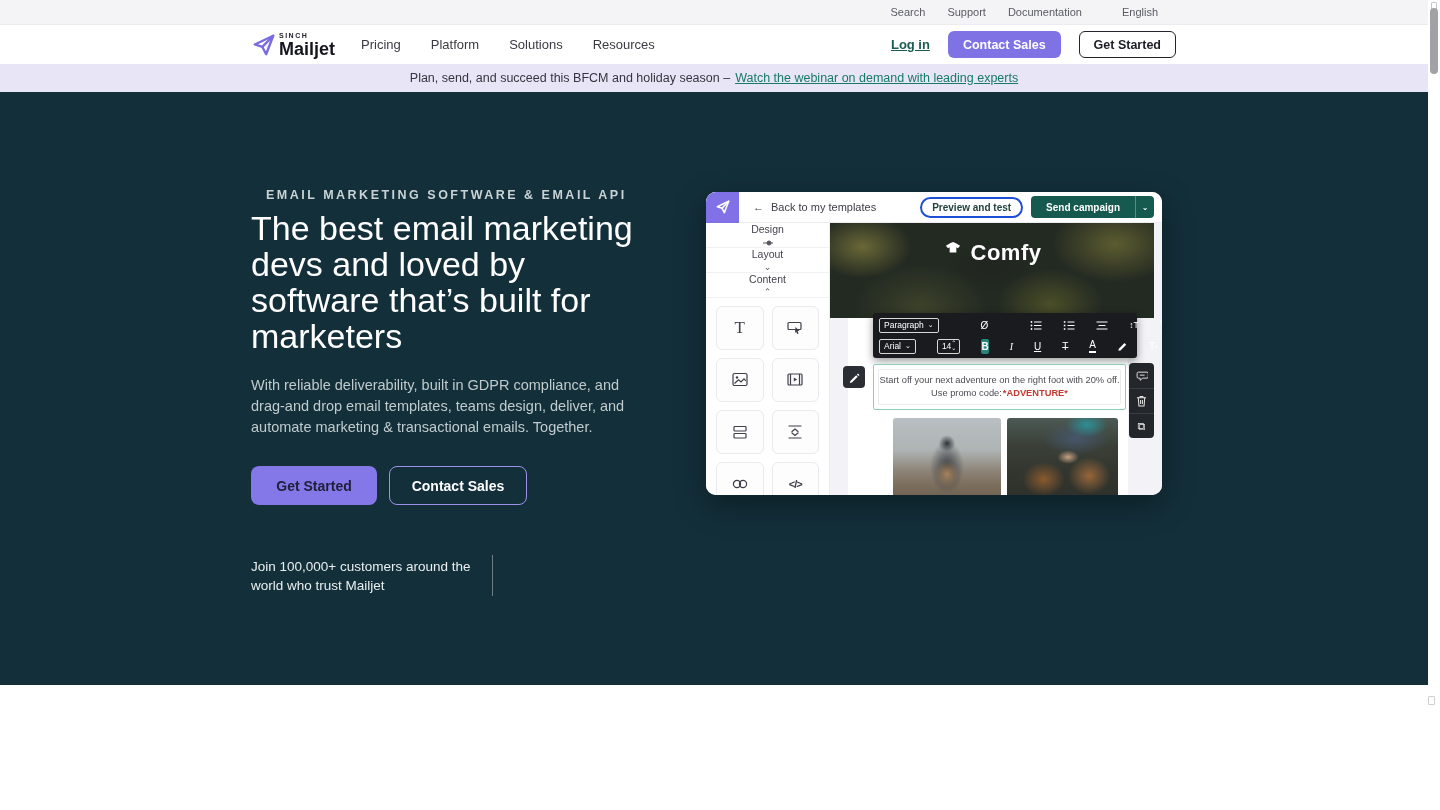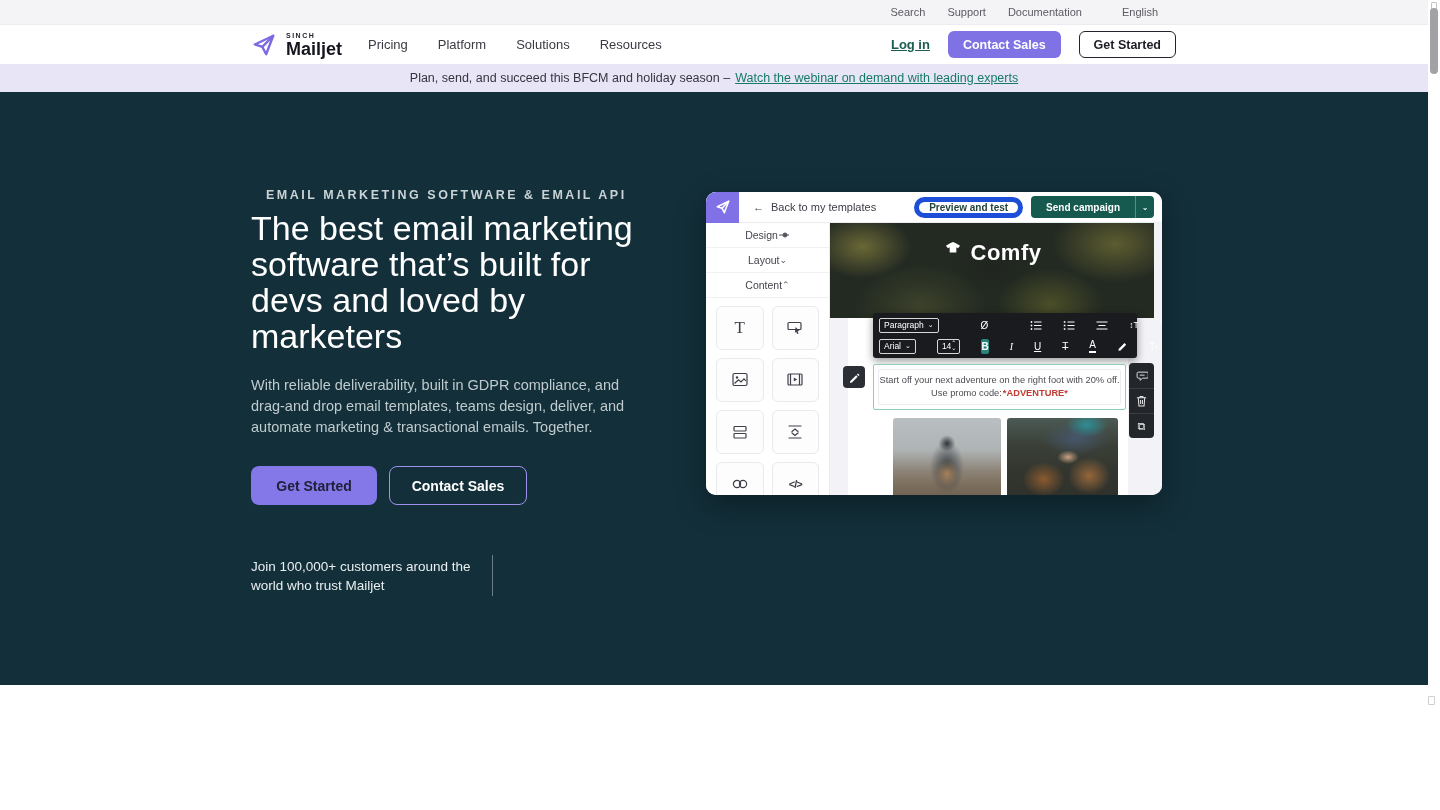--- a/index.html
+++ b/index.html
@@ -9,21 +9,21 @@
   .abs{position:absolute;}
 
   
   .utility{top:0;left:0;width:1428px;height:25px;background:#f4f4f7;border-bottom:1px solid #ebebf0;
            display:flex;align-items:center;justify-content:flex-end;padding-right:270px;gap:22px;}
   .utility a{font-size:11px;color:#5a5a64;text-decoration:none;cursor:pointer;}
   .utility .lang{margin-left:18px;}
 
   
   .nav{top:25px;left:0;width:1428px;height:39px;background:#fff;display:flex;align-items:center;padding-left:251px;}
-  .brand{display:flex;align-items:flex-end;gap:9px;cursor:pointer;}
+  .brand{display:flex;align-items:flex-end;gap:2px;cursor:pointer;}
   .brand-text{display:flex;flex-direction:column;line-height:1;}
   .brand-sinch{font-size:7px;font-weight:700;letter-spacing:1.5px;color:#23232e;}
   .brand-name{font-size:18px;font-weight:700;color:#15151f;margin-top:1px;}
   .nav-links{display:flex;gap:30px;margin-left:26px;}
   .nav-links a{font-size:13px;color:#3a3a44;text-decoration:none;cursor:pointer;}
   .nav-right{margin-left:auto;display:flex;align-items:center;gap:18px;padding-right:252px;}
   .login{font-size:13px;font-weight:600;color:#1c5b52;text-decoration:underline;cursor:pointer;padding-left:44px;}
   .btn-contact{height:27px;padding:0 15px;border-radius:6px;background:#7f72e4;color:#fff;font-size:12.5px;
                font-weight:600;border:none;cursor:pointer;}
   .btn-getstarted{height:27px;padding:0 14px;border-radius:6px;background:#fff;color:#1d1d28;font-size:12.5px;
@@ -47,32 +47,32 @@
   .social-proof{left:251px;top:465px;color:#e8eff0;font-size:13.5px;line-height:19px;font-weight:500;}
   .proof-divider{left:492px;top:463px;width:1px;height:41px;background:#6b7e85;}
 
   
   .editor{left:706px;top:100px;width:456px;height:303px;border-radius:10px;background:#fff;overflow:hidden;
           box-shadow:0 10px 30px rgba(0,0,0,.35);}
   .ed-topbar{height:31px;display:flex;align-items:center;border-bottom:1px solid #ececf0;background:#fff;}
   .ed-logo{width:33px;height:31px;background:#8072e6;display:flex;align-items:center;justify-content:center;flex:0 0 33px;cursor:pointer;}
   .ed-back{display:flex;align-items:center;gap:7px;margin-left:14px;font-size:11px;color:#3c3c46;cursor:pointer;}
   .ed-top-right{margin-left:auto;display:flex;align-items:center;gap:8px;padding-right:8px;}
-  .ed-preview{height:21px;padding:0 10px;border-radius:11px;border:5px solid #1d4ed8;background:#fff;color:#22423c;
+  .ed-preview{height:21px;padding:0 10px;border-radius:11px;border:2px solid #1d4ed8;background:#fff;color:#22423c;
               font-size:10px;font-weight:600;cursor:pointer;font-family:inherit;}
   .ed-send{height:22px;border-radius:4px;background:#15594f;color:#fff;font-size:10px;font-weight:600;display:flex;
            align-items:center;cursor:pointer;}
   .ed-send .lbl{padding:0 15px;}
   .ed-send .sep{width:1px;height:22px;background:rgba(255,255,255,.3);}
   .ed-send .chev{width:18px;text-align:center;font-size:8px;}
 
   .ed-body{display:flex;height:272px;}
   .ed-side{width:124px;border-right:1px solid #ececf0;background:#fff;flex:0 0 124px;}
-  .side-row{height:25px;display:flex;align-items:center;justify-content:center;padding:0 12px;
-            border-bottom:1px solid #f1f1f4;cursor:pointer;}
+  .side-row{height:25px;display:flex;align-items:center;justify-content:space-between;padding:0 12px;
+            border-bottom:1px solid #f1f1f4;cursor:pointer;flex-direction:column;}
   .side-row .lbl{font-size:10.5px;color:#44444e;}
   .side-row .chev{font-size:9px;color:#555;}
   .tile-grid{display:grid;grid-template-columns:1fr 1fr;gap:8px;padding:8px 10px;}
   .tile{height:44px;border:1px solid #e9e9ee;border-radius:6px;background:#fdfdfe;display:flex;align-items:center;
         justify-content:center;color:#3f3f4a;cursor:pointer;}
   .tile .tserif{font-family:"Liberation Serif","DejaVu Serif",serif;font-size:17px;}
   .tile .code{font-size:11px;font-weight:600;letter-spacing:-1px;}
 
   .ed-main{flex:1;position:relative;background:#f3f3f7;overflow:hidden;}
   .comfy{top:0;left:0;right:8px;height:95px;background-color:#232a22;
@@ -186,22 +186,22 @@
 
   <div class="abs announce">
     <span>Plan, send, and succeed this BFCM and holiday season –</span>
     <a>Watch the webinar on demand with leading experts</a>
   </div>
 
   <div class="abs hero">
     <div class="abs eyebrow">EMAIL MARKETING SOFTWARE &amp; EMAIL API</div>
     <div class="abs hero-title">
       <div>The best email marketing</div>
+      <div>devs and loved by</div>
       <div>software that’s built for</div>
-      <div>devs and loved by</div>
       <div>marketers</div>
     </div>
     <div class="abs hero-desc">
       <div>With reliable deliverability, built in GDPR compliance, and</div>
       <div>drag-and drop email templates, teams design, deliver, and</div>
       <div>automate marketing &amp; transactional emails. Together.</div>
     </div>
     <div class="abs hero-ctas">
       <button class="cta-primary">Get Started</button>
       <button class="cta-secondary">Contact Sales</button>

